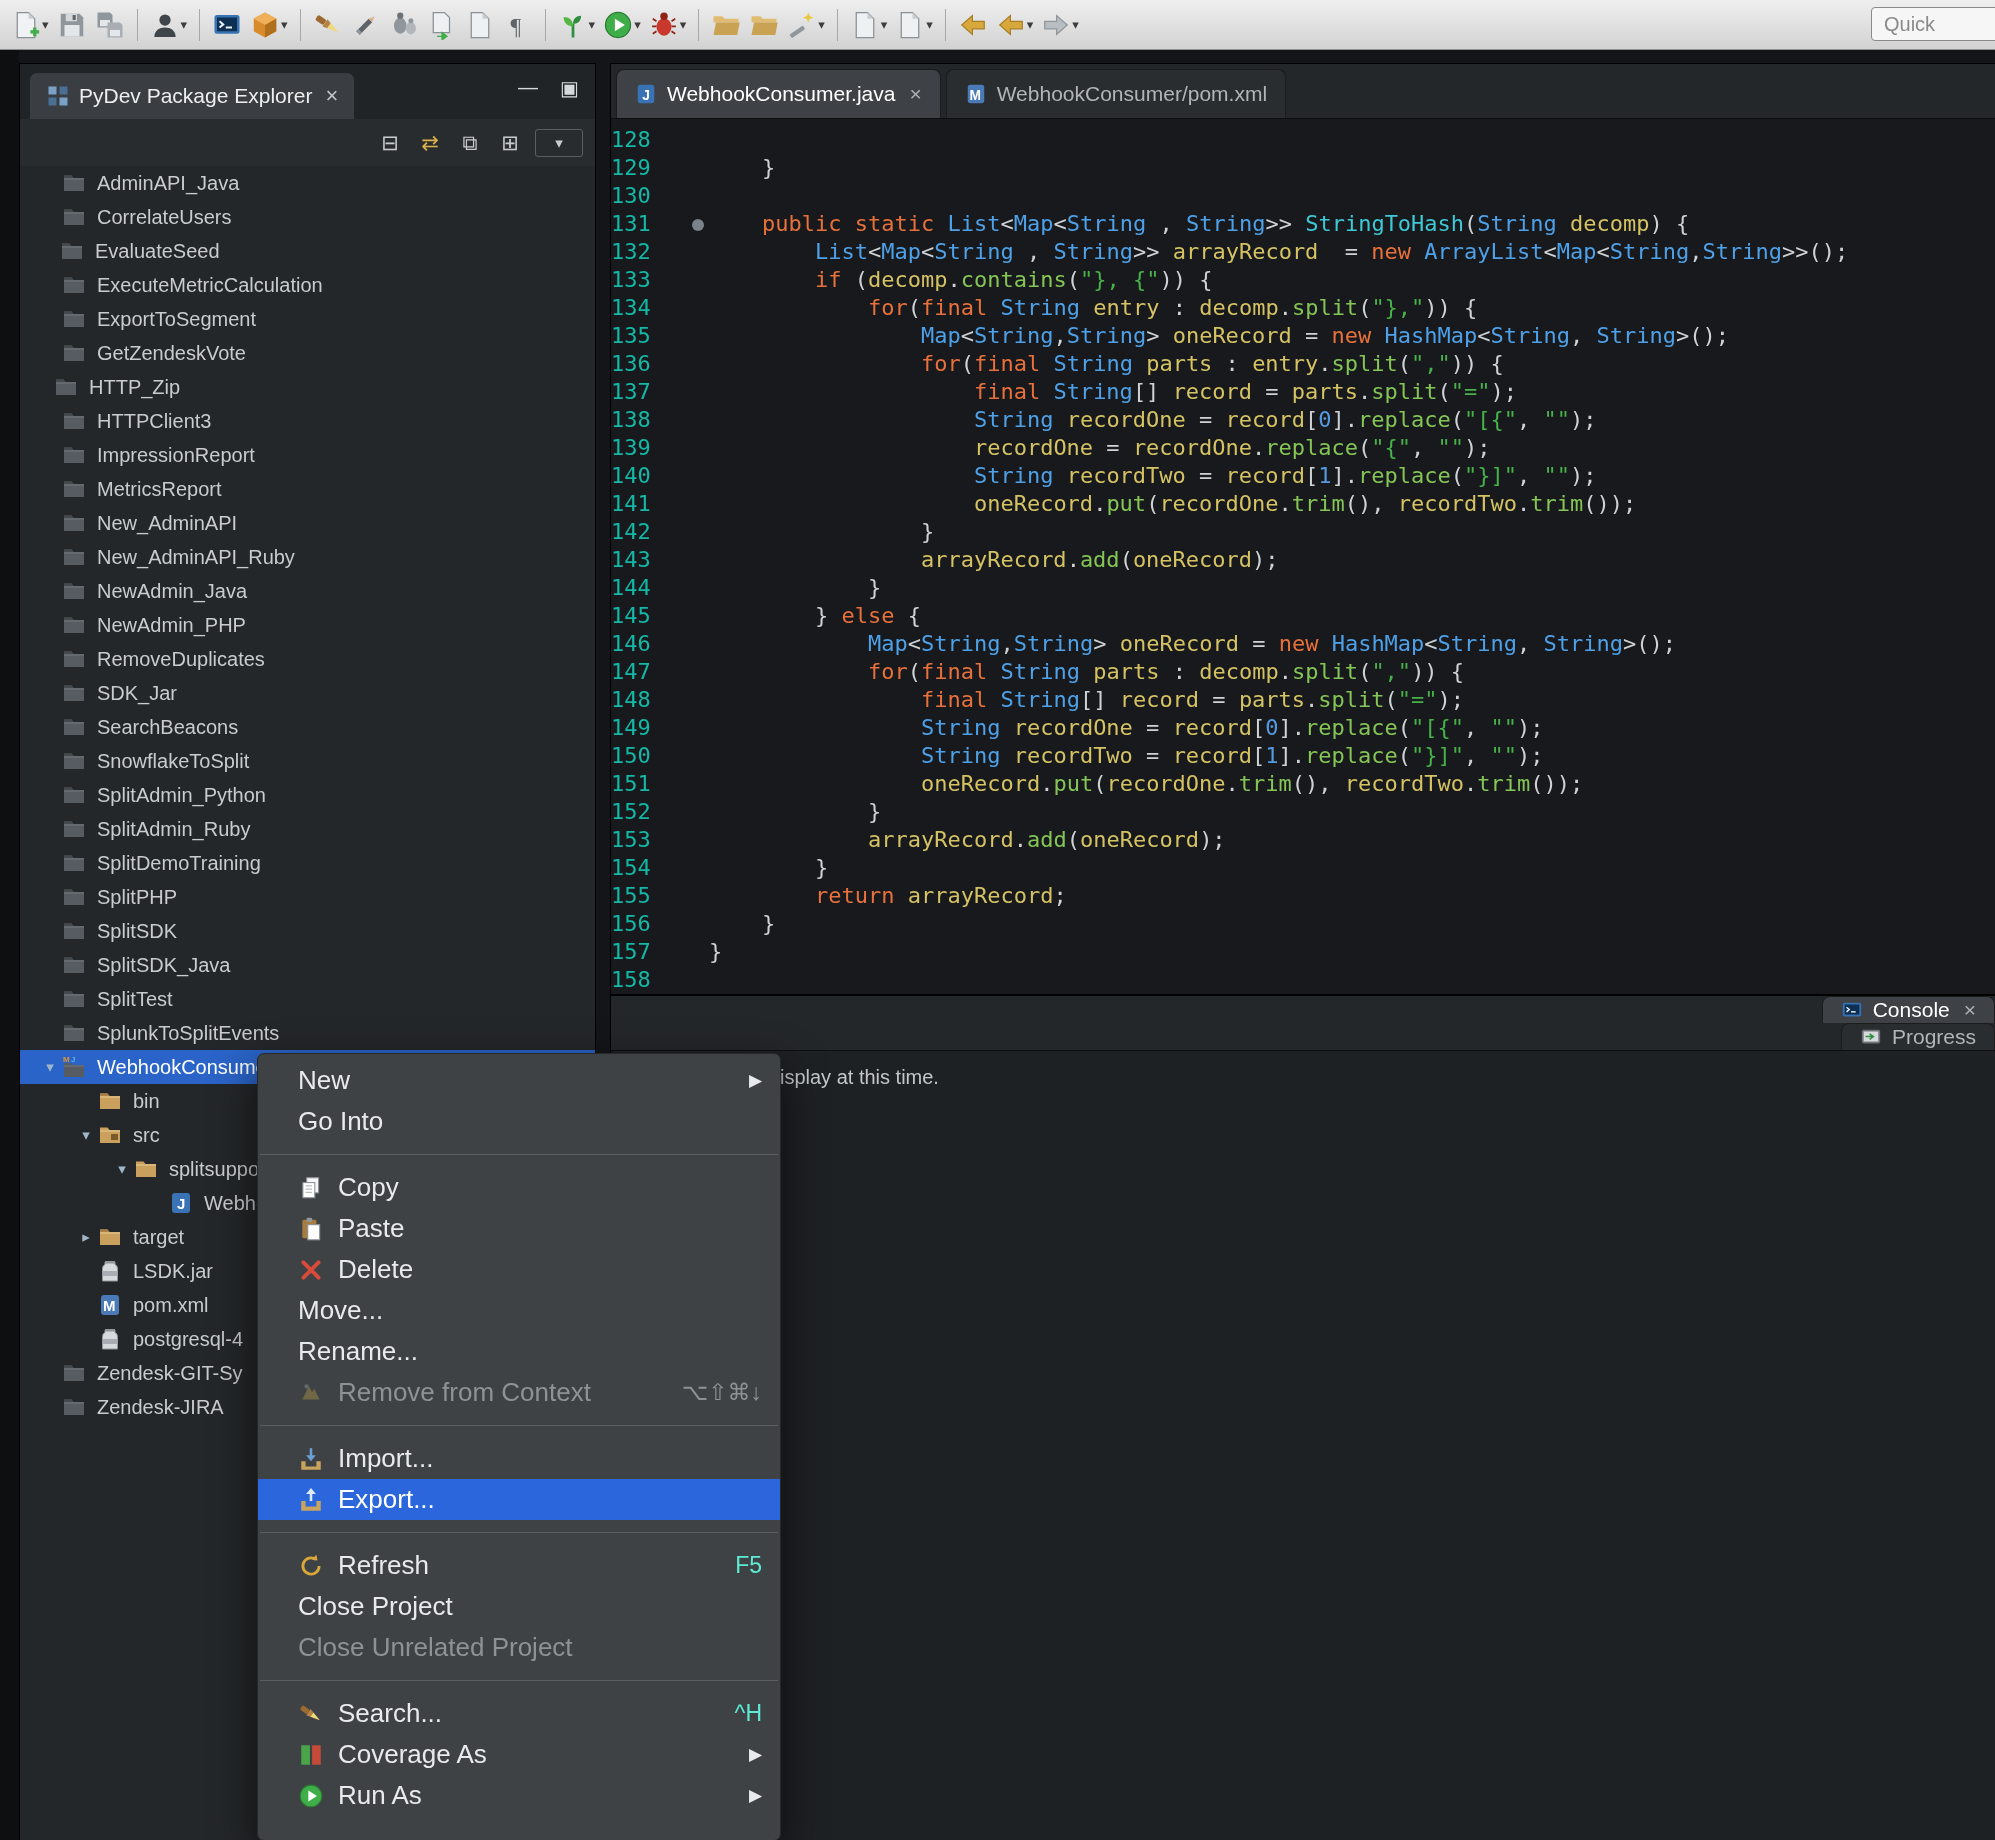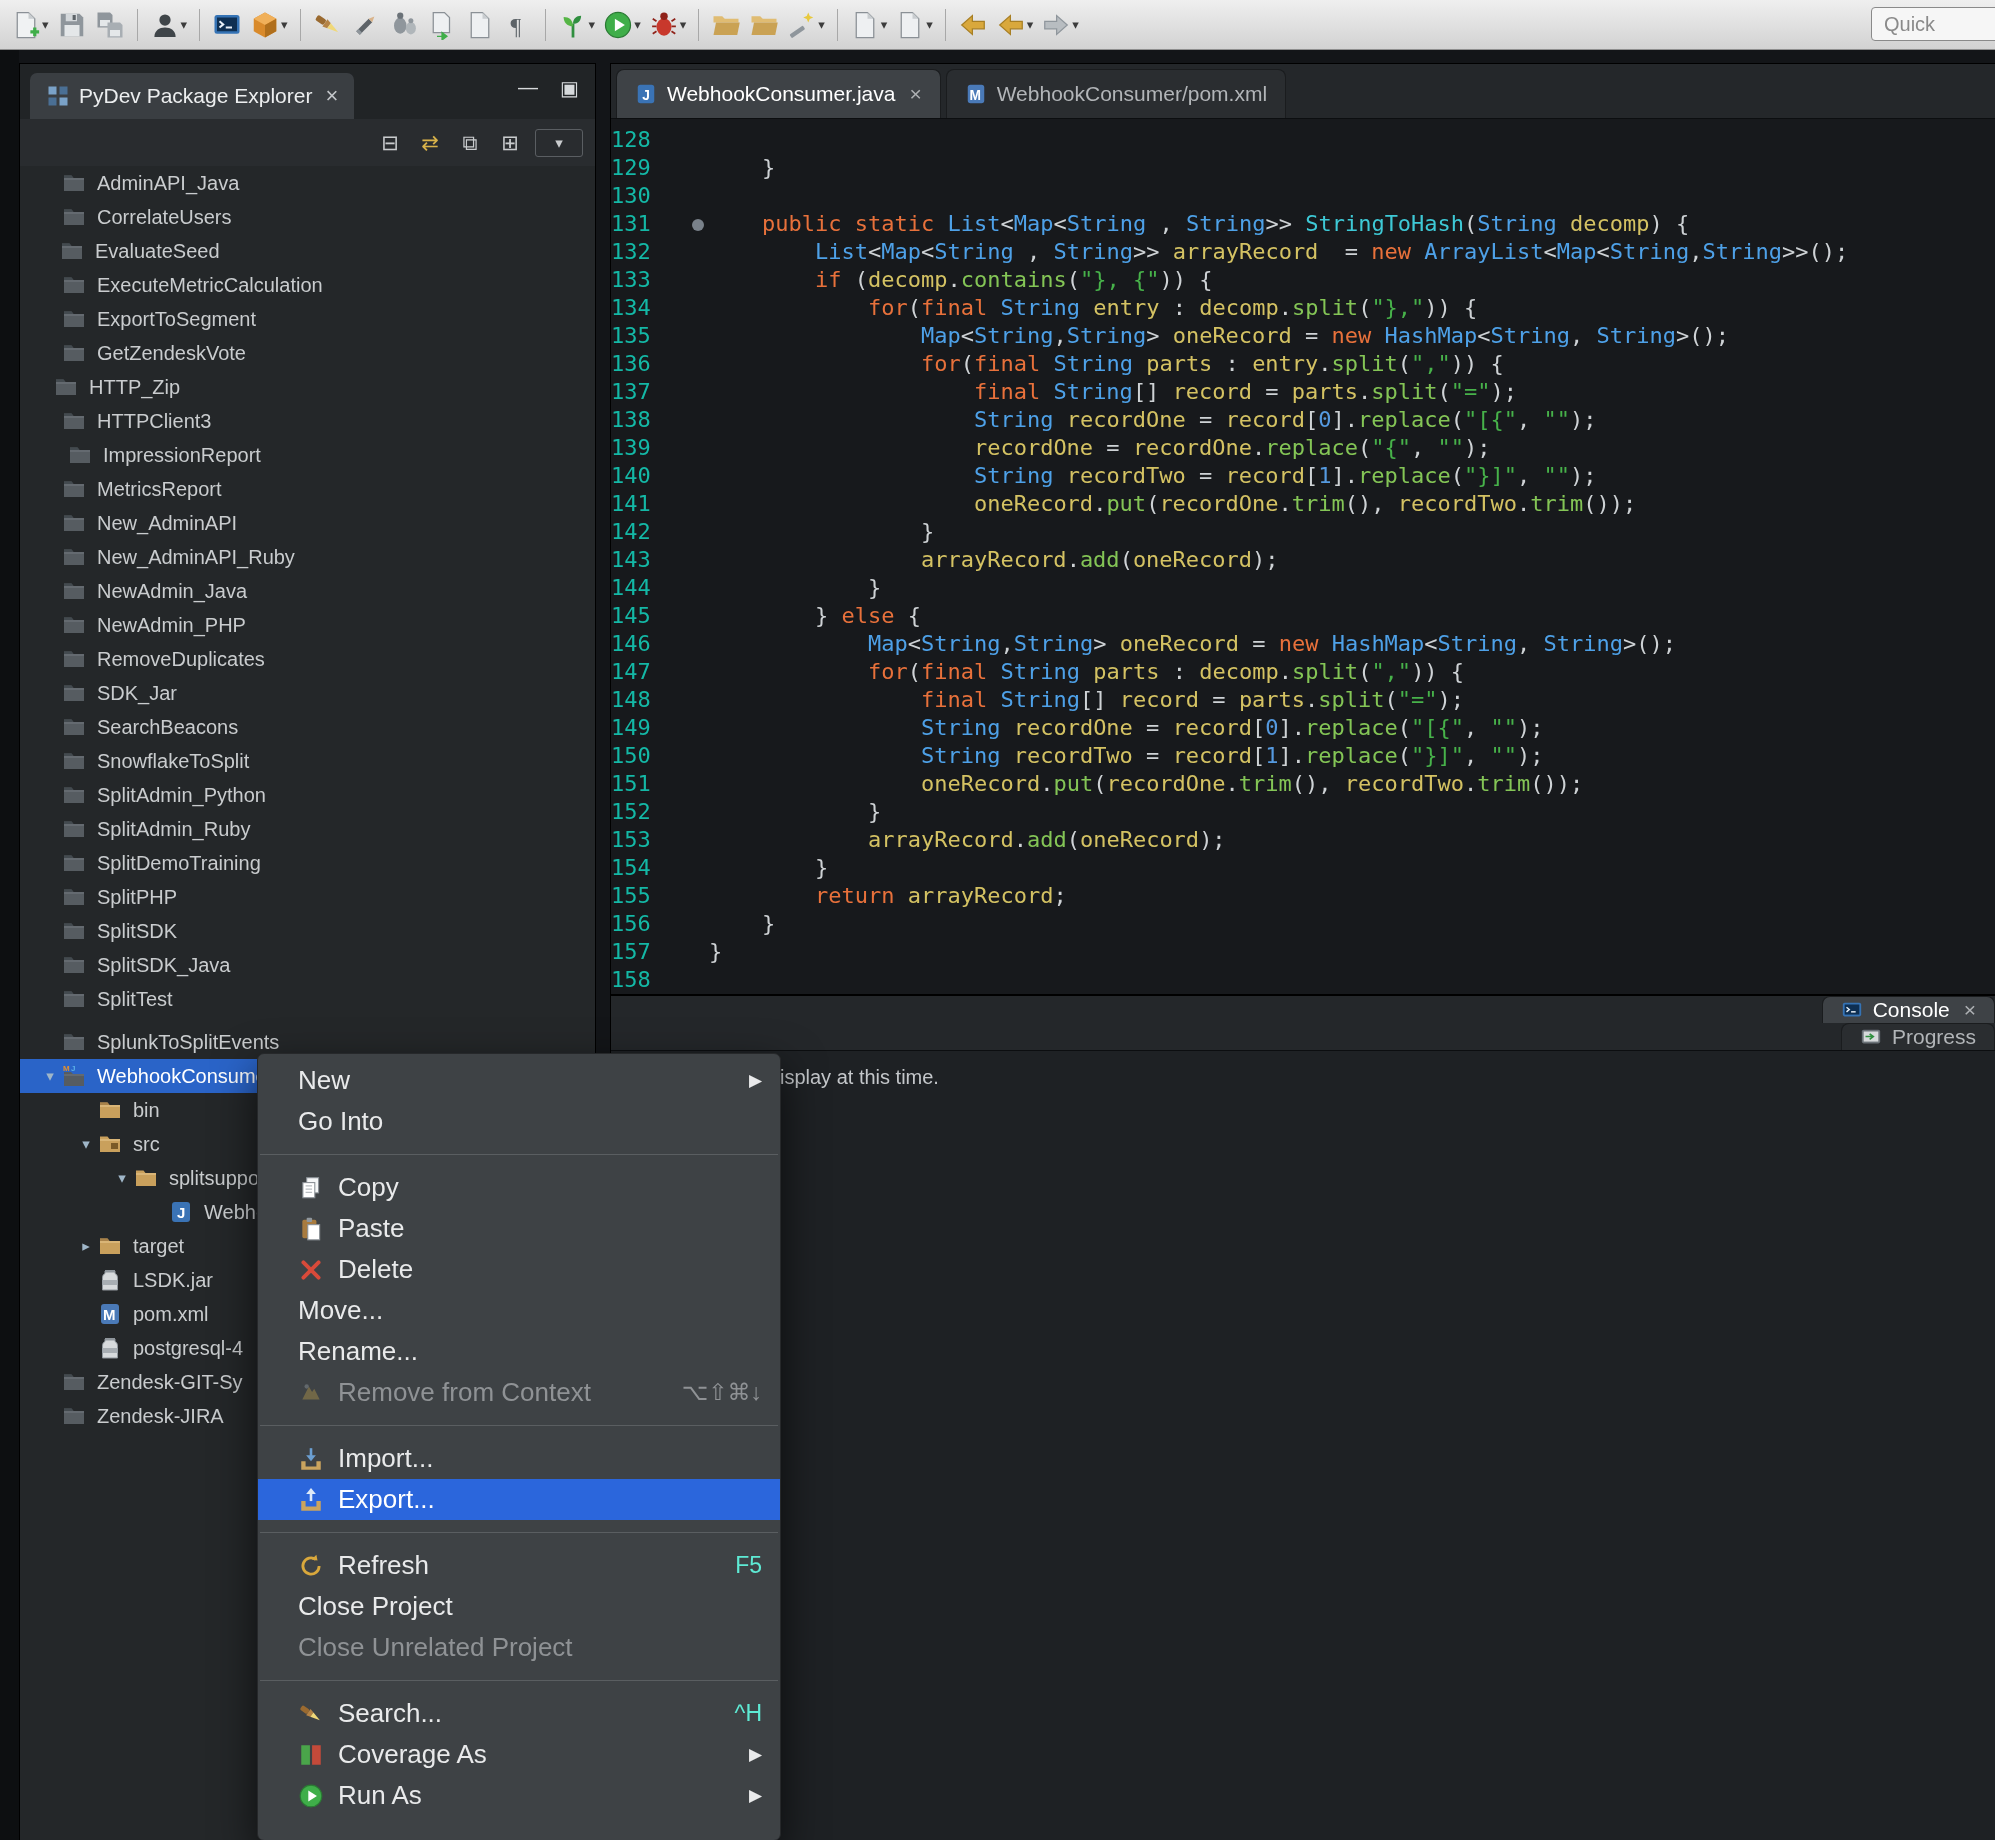--- a/index.html
+++ b/index.html
@@ -423,21 +423,21 @@
           <span class="twisty"></span>
           <span class="ticon">
             <svg viewBox="0 0 24 24">
               <path d="M2 4.5h7.5l2 2.5H22v13H2z" fill="#565c61"></path>
               <path d="M2 4.5h7.5l2 2.5H2z" fill="#434a4f"></path>
               <path d="M2 7h20v2H2z" fill="#646a70"></path>
             </svg>
           </span>
           <span class="tlabel">HTTPClient3</span>
         </div>
-        <div class="trow" style="padding-left: 24px;">
+        <div class="trow" style="padding-left: 18px;">
           <span class="twisty"></span>
           <span class="ticon">
             <svg viewBox="0 0 24 24">
               <path d="M2 4.5h7.5l2 2.5H22v13H2z" fill="#565c61"></path>
               <path d="M2 4.5h7.5l2 2.5H2z" fill="#434a4f"></path>
               <path d="M2 7h20v2H2z" fill="#646a70"></path>
             </svg>
           </span>
           <span class="tlabel">ImpressionReport</span>
         </div>
@@ -610,21 +610,21 @@
           <span class="twisty"></span>
           <span class="ticon">
             <svg viewBox="0 0 24 24">
               <path d="M2 4.5h7.5l2 2.5H22v13H2z" fill="#565c61"></path>
               <path d="M2 4.5h7.5l2 2.5H2z" fill="#434a4f"></path>
               <path d="M2 7h20v2H2z" fill="#646a70"></path>
             </svg>
           </span>
           <span class="tlabel">SplitTest</span>
         </div>
-        <div class="trow" style="padding-left: 18px; margin-top: 9px;">
+        <div class="trow" style="padding-left: 18px;">
           <span class="twisty"></span>
           <span class="ticon">
             <svg viewBox="0 0 24 24">
               <path d="M2 4.5h7.5l2 2.5H22v13H2z" fill="#565c61"></path>
               <path d="M2 4.5h7.5l2 2.5H2z" fill="#434a4f"></path>
               <path d="M2 7h20v2H2z" fill="#646a70"></path>
             </svg>
           </span>
           <span class="tlabel">SplunkToSplitEvents</span>
         </div>

